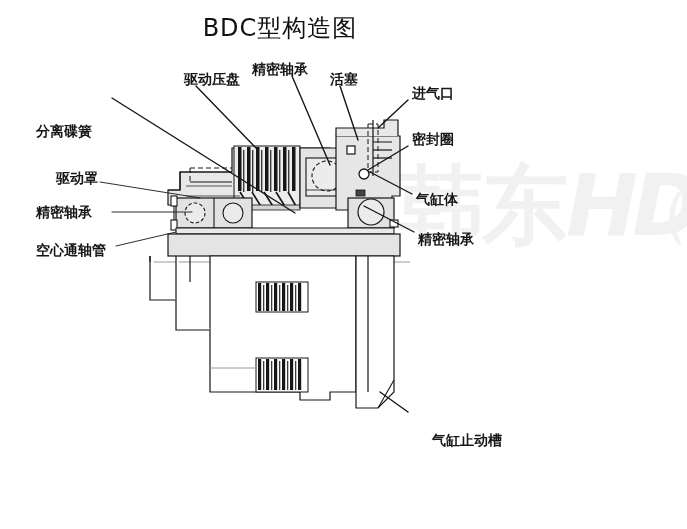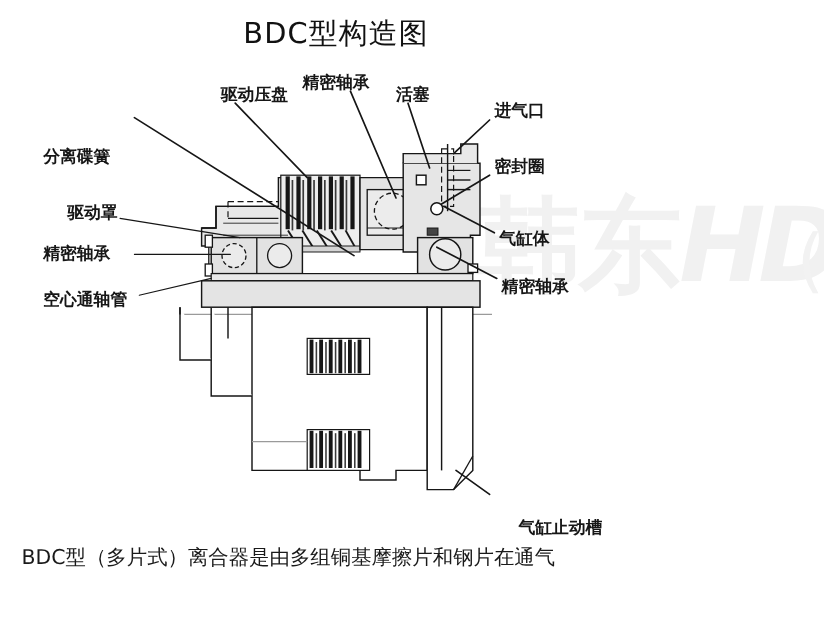--- a/index.html
+++ b/index.html
@@ -281,16 +281,15 @@
   <div class="callout" style="left:412px; top:86px;">进气口</div>
   <div class="callout" style="left:412px; top:132px;">密封圈</div>
   <div class="callout" style="left:416px; top:192px;text-align:right;">气缸体</div>
   <div class="callout" style="left:418px; top:232px;">精密轴承</div>
   <div class="callout" style="left:56px;  top:172px;font-family:Liberation Mono, monospace;">驱动罩</div>
   <div class="callout" style="left:36px;  top:205px;">精密轴承</div>
   <div class="callout" style="left:36px;  top:243px;">空心通轴管</div>
   <div class="callout" style="left:432px; top:405px;margin-top:28px;">气缸止动槽</div>
 
   <div id="caption">
-    <div>BDC型（多片式）离合器是由多组铜基摩擦片和钢片在通气</div>
   </div>
 
 </div>
 
 </body></html>

